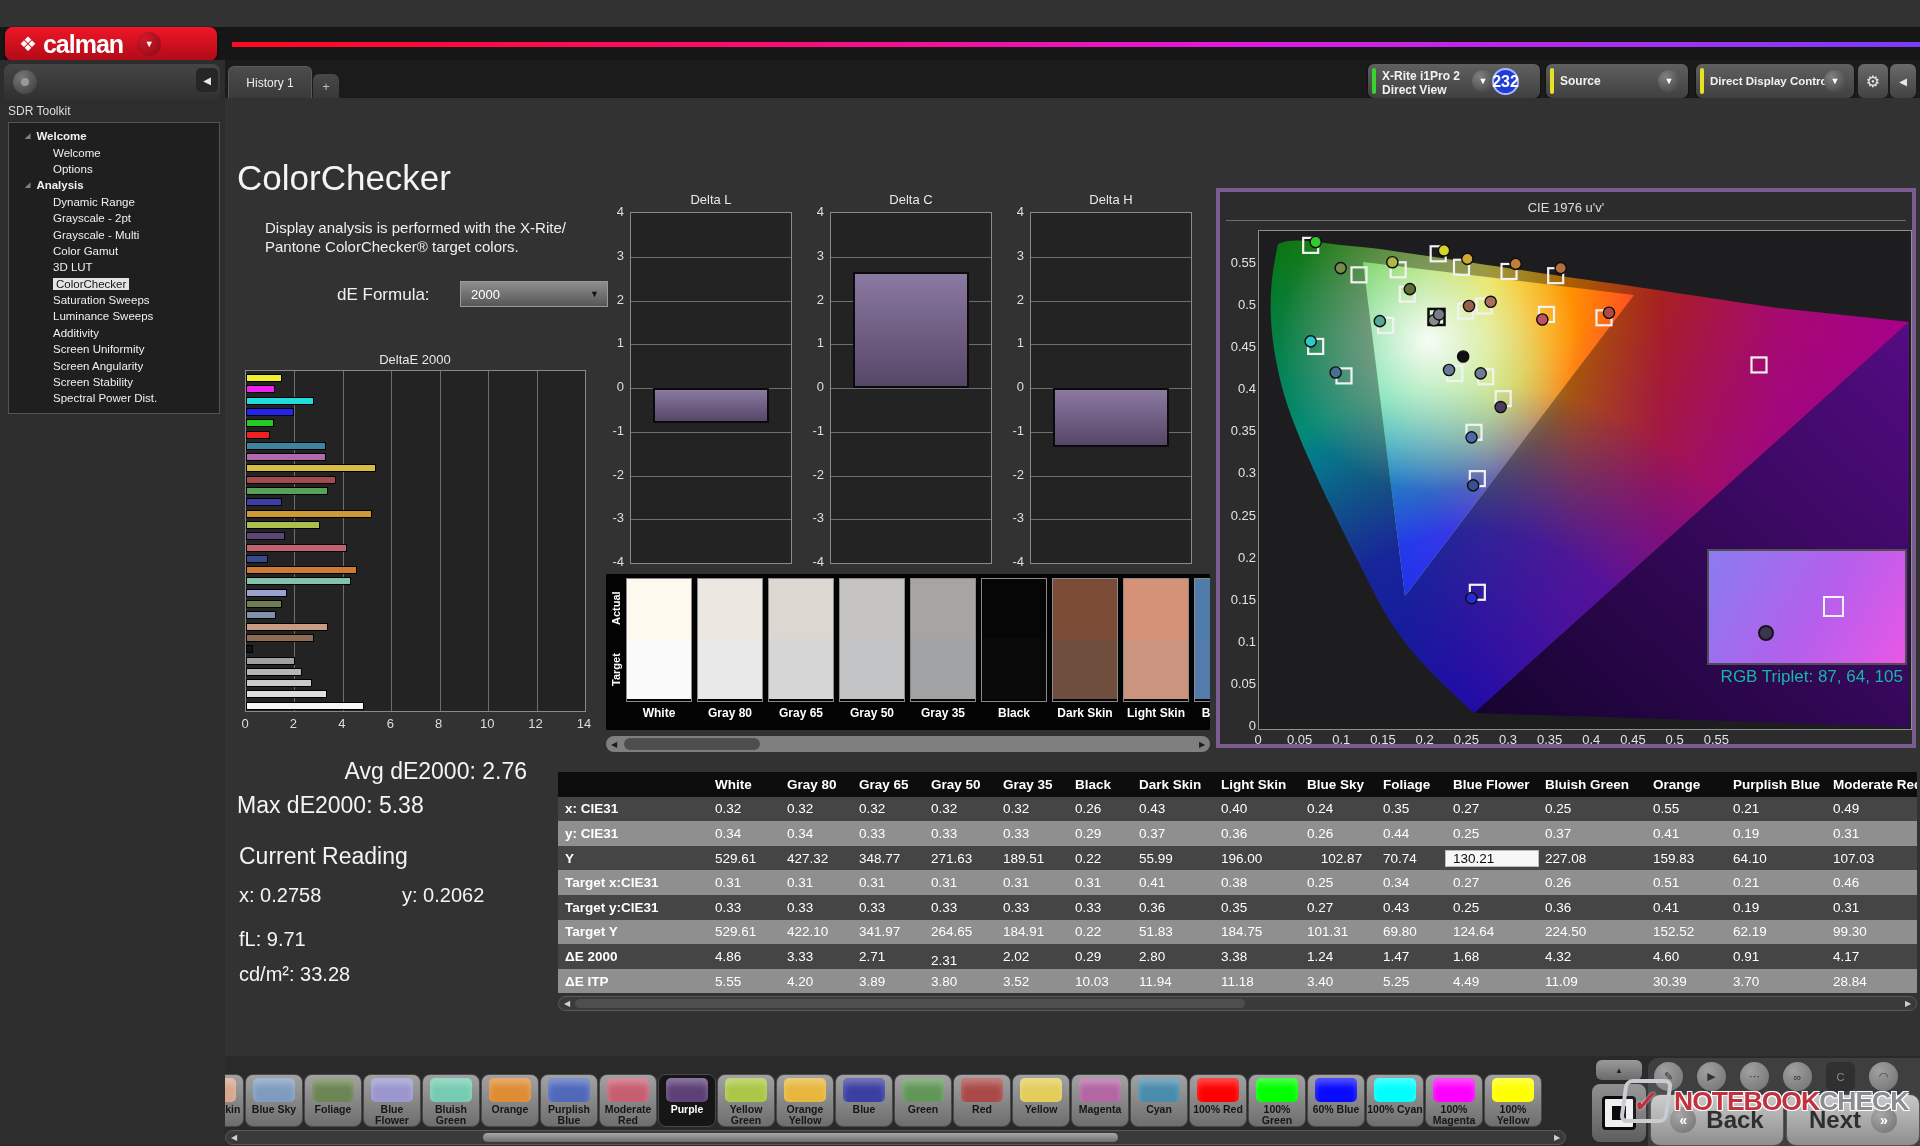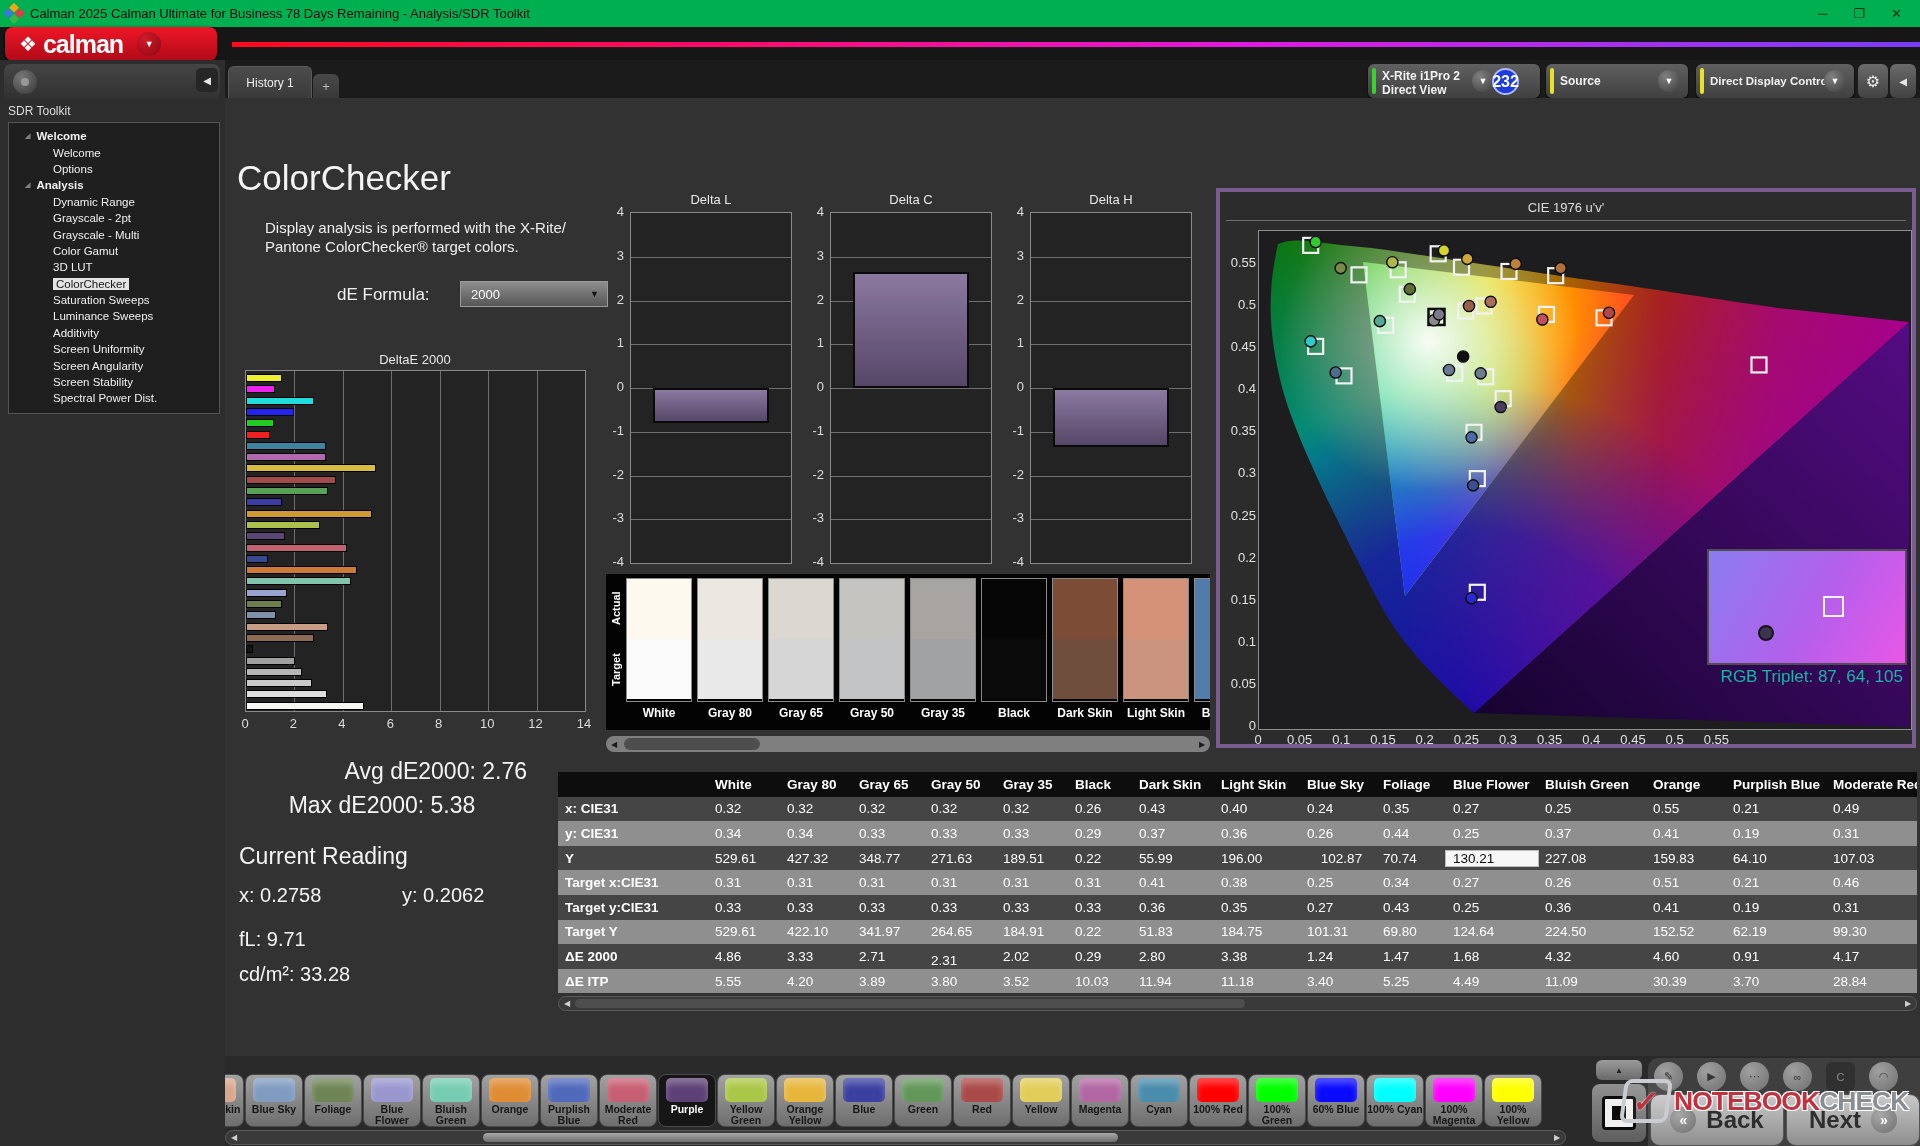--- a/index.html
+++ b/index.html
@@ -156,34 +156,20 @@
      text-shadow:0 0 2px #fff;flex:none;background:rgba(255,255,255,.08);}
   .wm-txt{font-size:26.5px;font-weight:bold;letter-spacing:-1px;white-space:nowrap;margin-left:4px;}
   .wm-a{color:#c2323e;text-shadow:-1px -1px 0 #fff,1px -1px 0 #fff,-1px 1px 0 #fff,1px 1px 0 #fff;text-align:center;}
   .wm-b{color:#888d92;text-shadow:-1px -1px 0 #fff,1px -1px 0 #fff,-1px 1px 0 #fff,1px 1px 0 #fff;}
 </style>
 </head>
 <body>
 
 <div id="app">
 
-  <div class="abs titlebar">
-    <span class="appicon">
-      <i style="left:0;top:0;background:#f0a818"></i>
-        <i style="left:8px;top:0;background:#e83848"></i>
-      <i style="left:0;top:8px;background:#3878e0"></i>
-        <i style="left:8px;top:8px;background:#38b848"></i>
-    </span>
-    <span class="ttl">Calman 2025 Calman Ultimate for Business 78 Days Remaining  - Analysis/SDR Toolkit</span>
-    <span class="winbtns">
-      <span>─</span>
-      <span>❐</span>
-      <span>✕</span>
-    </span>
-  </div>
 
   <div class="abs hdr"></div>
   <div class="abs rainbow"></div>
   <div class="abs logo">
     <span class="dia">❖</span>
     <span class="ltxt">calman</span>
     <span class="ddc">▼</span>
   </div>
 
   <div class="abs sidebar"></div>
@@ -620,21 +606,21 @@
         <div class="abs cie-yl" style="left: 2px; top: 273.4px;">0.3</div>
         <div class="abs cie-yl" style="left: 2px; top: 231.3px;">0.35</div>
         <div class="abs cie-yl" style="left: 2px; top: 189.2px;">0.4</div>
         <div class="abs cie-yl" style="left: 2px; top: 147.1px;">0.45</div>
         <div class="abs cie-yl" style="left: 2px; top: 105px;">0.5</div>
         <div class="abs cie-yl" style="left: 2px; top: 62.9px;">0.55</div>
       </div>
   </div>
 
   <div class="abs stat" style="left:237px;top:758px;width:290px;text-align:right;font-size:23px">Avg dE2000: 2.76</div>
-  <div class="abs stat" style="left:237px;top:792px;width:290px;text-align:center;font-size:23px">Max dE2000: 5.38</div>
+  <div class="abs stat" style="left:237px;top:792px;width:290px;text-align:left;font-size:23px">Max dE2000: 5.38</div>
   <div class="abs stat" style="left:239px;top:843px;font-size:23px">Current Reading</div>
   <div class="abs stat" style="left:239px;top:884px;font-size:20px">x: 0.2758</div>
   <div class="abs stat" style="left:402px;top:884px;font-size:20px">y: 0.2062</div>
   <div class="abs stat" style="left:239px;top:928px;font-size:20px">fL: 9.71</div>
   <div class="abs stat" style="left:239px;top:963px;font-size:20px">cd/m²: 33.28</div>
 
   <div class="abs tbl">
       <div class="trow hd">
         <div class="tcell tlabel"></div>
         <div class="tcell" style="width: 72px;">White</div>

